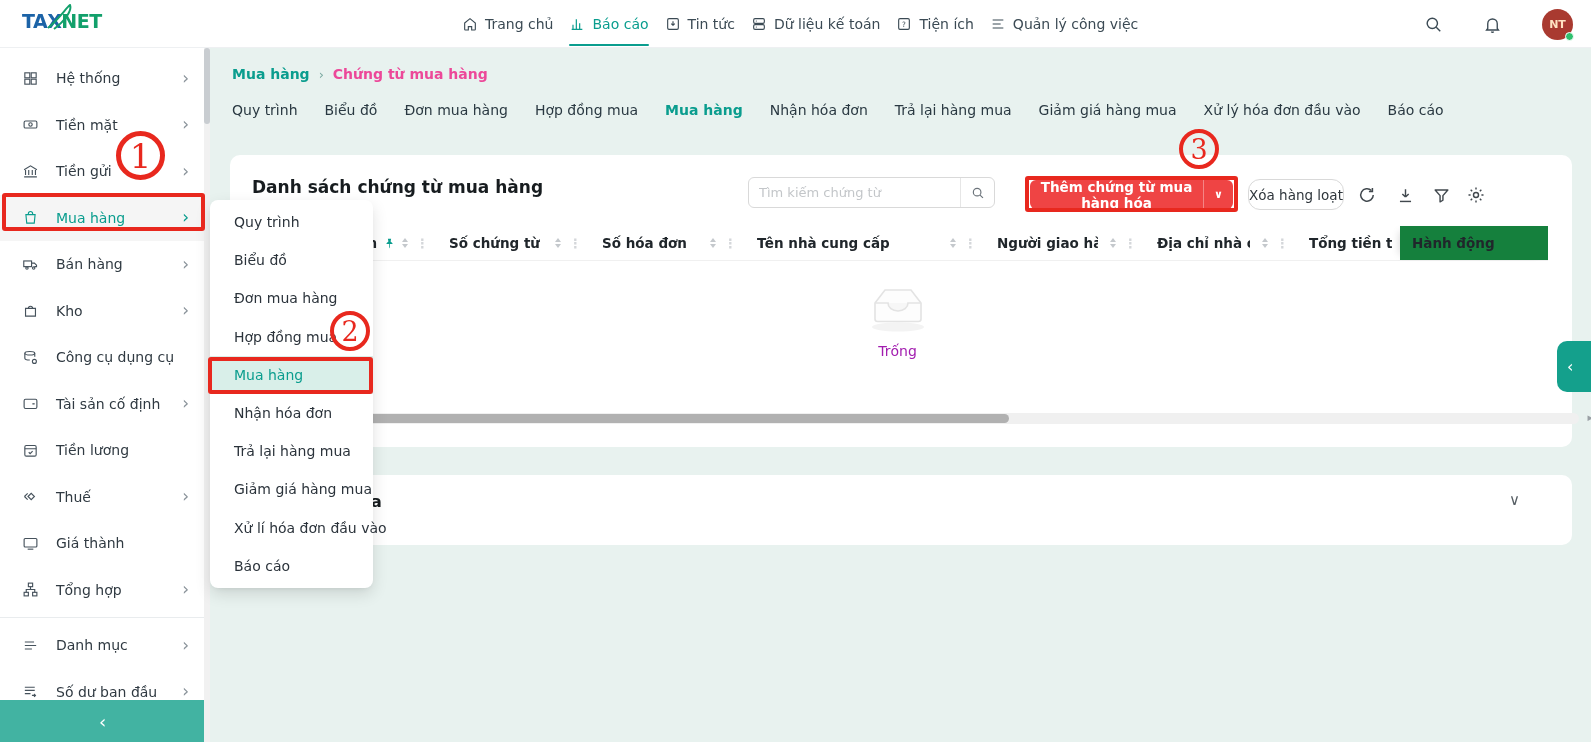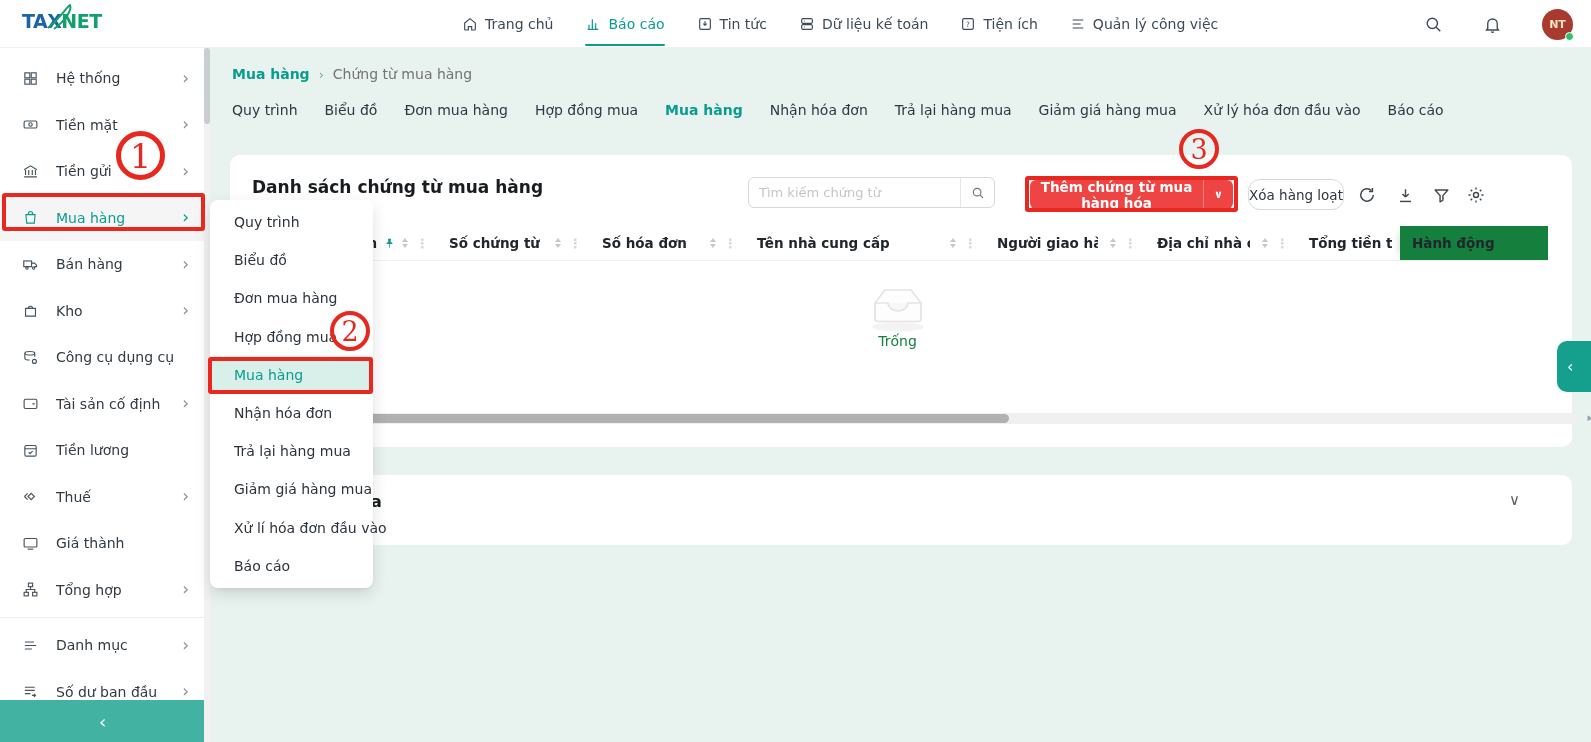--- a/index.html
+++ b/index.html
@@ -6,21 +6,21 @@
   html,body { width:1591px; height:742px; }
   body { font-family:"DejaVu Sans","Liberation Sans",sans-serif; font-size:14px; color:#2b333b; background:#fff; overflow:hidden; }
   .app { position:relative; width:1591px; height:742px; background:#fff; }
 
   
   .topnav { position:absolute; left:0; top:0; width:1591px; height:48px; background:#fff; border-bottom:1px solid #eef0f2; z-index:30; }
   .logo { position:absolute; left:22px; top:10px; width:120px; height:30px; }
   .logo .tax { font-weight:800; font-size:19px; color:#1c63a7; letter-spacing:-0.5px; }
   .logo .net { font-weight:800; font-size:19px; color:#12a06b; letter-spacing:-0.5px; }
   .logo svg { position:absolute; left:24px; top:-6px; }
-  .topnav-menu { position:absolute; left:462px; top:0; height:48px; display:flex; align-items:center; gap:32px; }
+  .topnav-menu { position:absolute; left:462px; top:0; height:48px; display:flex; align-items:center; gap:16px; }
   .tn-item { display:flex; align-items:center; gap:7px; height:48px; cursor:pointer; color:#3b4a54; position:relative; }
   .tn-item .tn-ic { display:flex; align-items:center; color:#4a5а64; }
   .tn-item.active { color:#0a9d8e; }
   .tn-item.active::after { content:""; position:absolute; left:0; right:0; bottom:2px; height:2px; background:#0a9d8e; border-radius:2px; }
   .topnav-right { position:absolute; right:18px; top:0; height:48px; display:flex; align-items:center; gap:40px; }
   .tn-icon-btn { color:#3b4a54; display:flex; align-items:center; cursor:pointer; }
   .avatar { position:relative; width:31px; height:31px; border-radius:50%; background:#a93a30; color:#ffe3c2; font-size:11px; font-weight:700; display:flex; align-items:center; justify-content:center; cursor:pointer; }
   .avatar .dot { position:absolute; right:-1px; bottom:-1px; width:9px; height:9px; border-radius:50%; background:#2ec06e; border:1.5px solid #fff; }
 
   
@@ -34,21 +34,21 @@
   .side-item.active { background:#f5f5f5; color:#0a9d8e; }
   .side-item.active .sicon, .side-item.active .schev { color:#0a9d8e; }
   .side-divider { height:1px; background:#e9ecee; margin:4px 0; }
   .side-collapse { position:absolute; left:0; top:652px; width:205px; height:42px; background:#42b3a2; color:#fff; display:flex; align-items:center; justify-content:center; font-size:18px; cursor:pointer; }
 
   
   .content-bg { position:absolute; left:210px; top:48px; width:1381px; height:694px; background:#e8f2ef; z-index:1; }
   .breadcrumb { position:absolute; left:232px; top:66px; z-index:2; display:flex; gap:9px; align-items:center; font-size:14px; }
   .breadcrumb .bc-sec { color:#0a9d8e; font-weight:600; cursor:pointer; }
   .breadcrumb .bc-sep { color:#7aa9a0; font-size:13px; }
-  .breadcrumb .bc-page { color:#737373; font-weight:400; }
+  .breadcrumb .bc-page { color:#ec4899; font-weight:700; }
   .tabsrow { position:absolute; left:232px; top:102px; z-index:2; display:flex; gap:27px; font-size:14px; }
   .tab { color:#2a3942; cursor:pointer; padding-bottom:4px; }
   .tab.active { color:#0a9d8e; font-weight:600; }
 
   
   .card1 { position:absolute; left:230px; top:155px; width:1342px; height:292px; background:#fff; border-radius:10px; z-index:2; }
   .card-title { position:absolute; left:22px; top:22px; font-size:17px; font-weight:700; color:#171c1f; }
   .searchbox { position:absolute; left:518px; top:22px; width:247px; height:31px; border:1px solid #d9d9d9; border-radius:6px; background:#fff; display:flex; }
   .searchbox input { flex:1; border:none; outline:none; padding:0 10px; font-size:13px; color:#333; background:transparent; font-family:inherit; }
   .searchbox input::placeholder { color:#c3c6c9; }
@@ -65,21 +65,21 @@
   .th .lbl { white-space:nowrap; overflow:hidden; }
   .sorter { display:flex; flex-direction:column; gap:2px; }
   .sorter i { display:block; width:0; height:0; border-left:3.5px solid transparent; border-right:3.5px solid transparent; }
   .sorter .up { border-bottom:4.5px solid #c4c8cc; }
   .sorter .dn { border-top:4.5px solid #c4c8cc; }
   .th .dots { color:#d4d7da; font-size:13px; margin-left:2px; }
   .th.pinned-right { background:#15803d; box-shadow:-6px 0 8px -6px rgba(0,0,0,.18); }
   .pin-ic { color:#0a9d8e; display:flex; align-items:center; }
 
   .empty { position:absolute; left:17px; top:128px; width:1301px; display:flex; flex-direction:column; align-items:center; }
-  .empty .elabel { color:#15803d; font-size:14px; }
+  .empty .elabel { margin-top:10px; color:#a21caf; font-size:14px; }
 
   .hscroll { position:absolute; left:27px; top:258px; width:1322px; height:11px; background:#f0f0f0; border-radius:6px; }
   .hscroll .hthumb { position:absolute; left:2px; top:1px; width:750px; height:9px; background:#b1b1b1; border-radius:5px; cursor:pointer; }
   .hscroll .harrow { position:absolute; right:-14px; top:-2px; color:#9aa0a5; font-size:11px; cursor:pointer; }
 
   
   .card2 { position:absolute; left:230px; top:475px; width:1342px; height:70px; background:#fff; border-radius:10px; z-index:2; }
   .card2 .frag { position:absolute; left:141px; top:17px; font-size:16px; font-weight:700; color:#171c1f; }
   .card2 .chev { position:absolute; right:52px; top:16px; color:#565e64; font-size:15px; cursor:pointer; }
 

